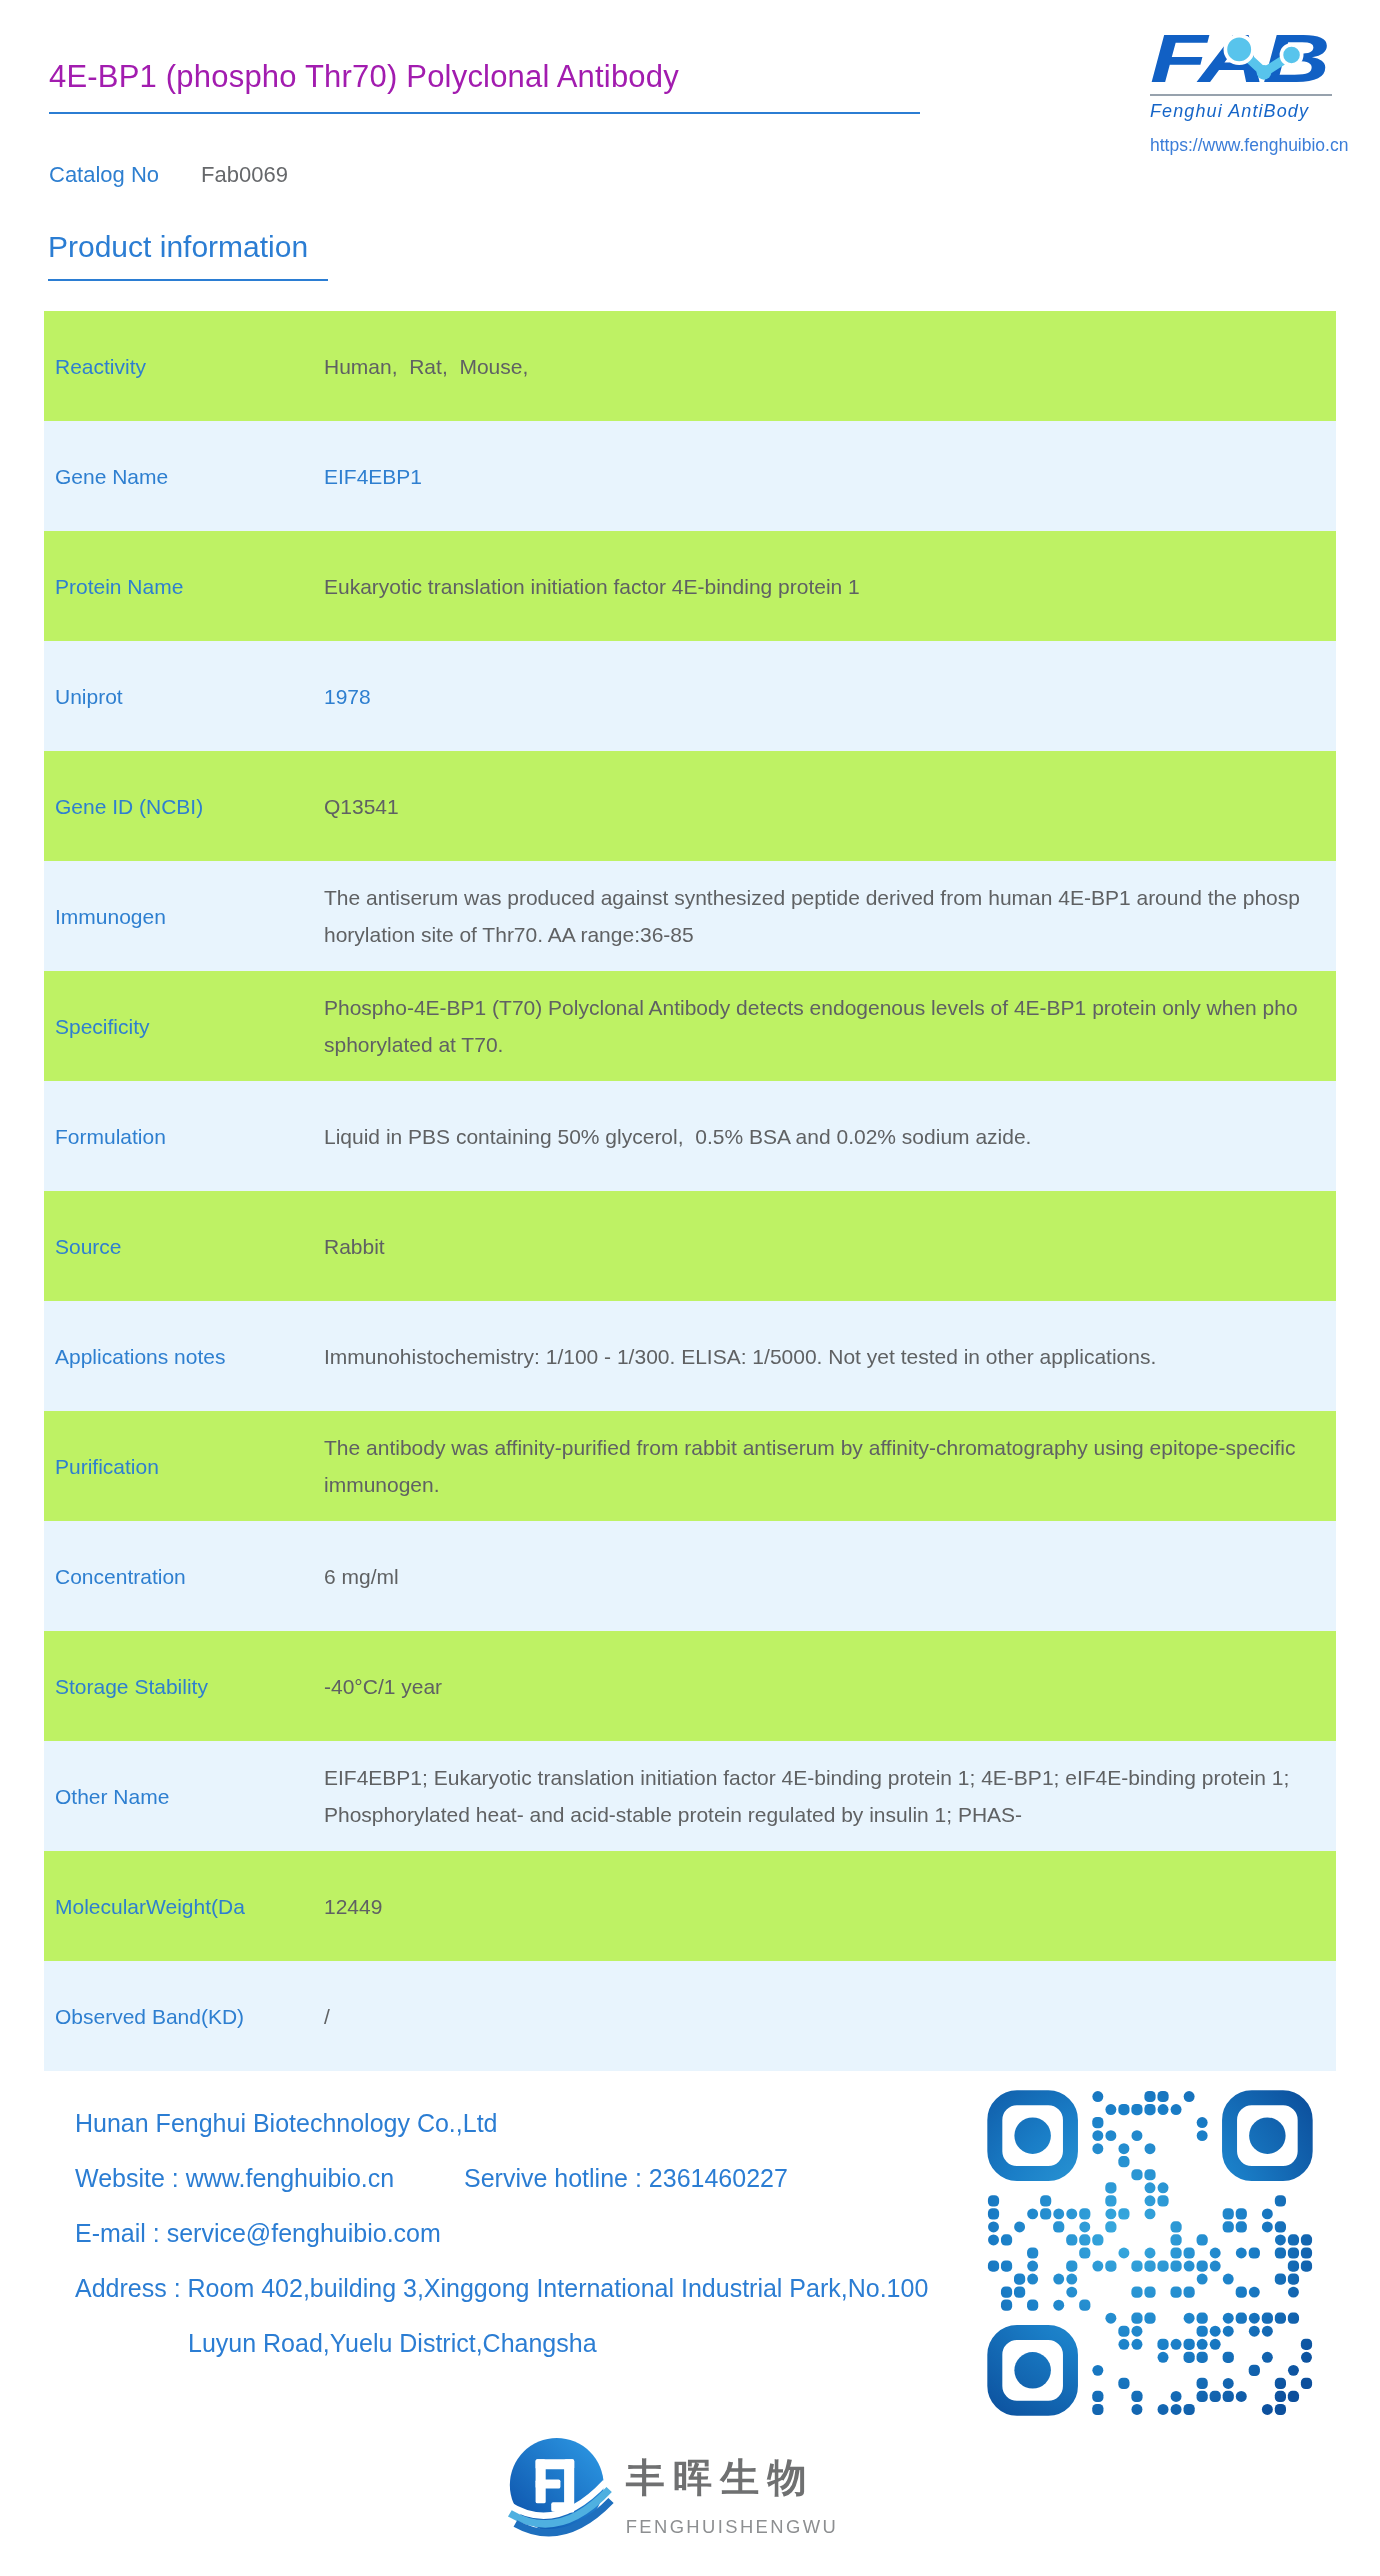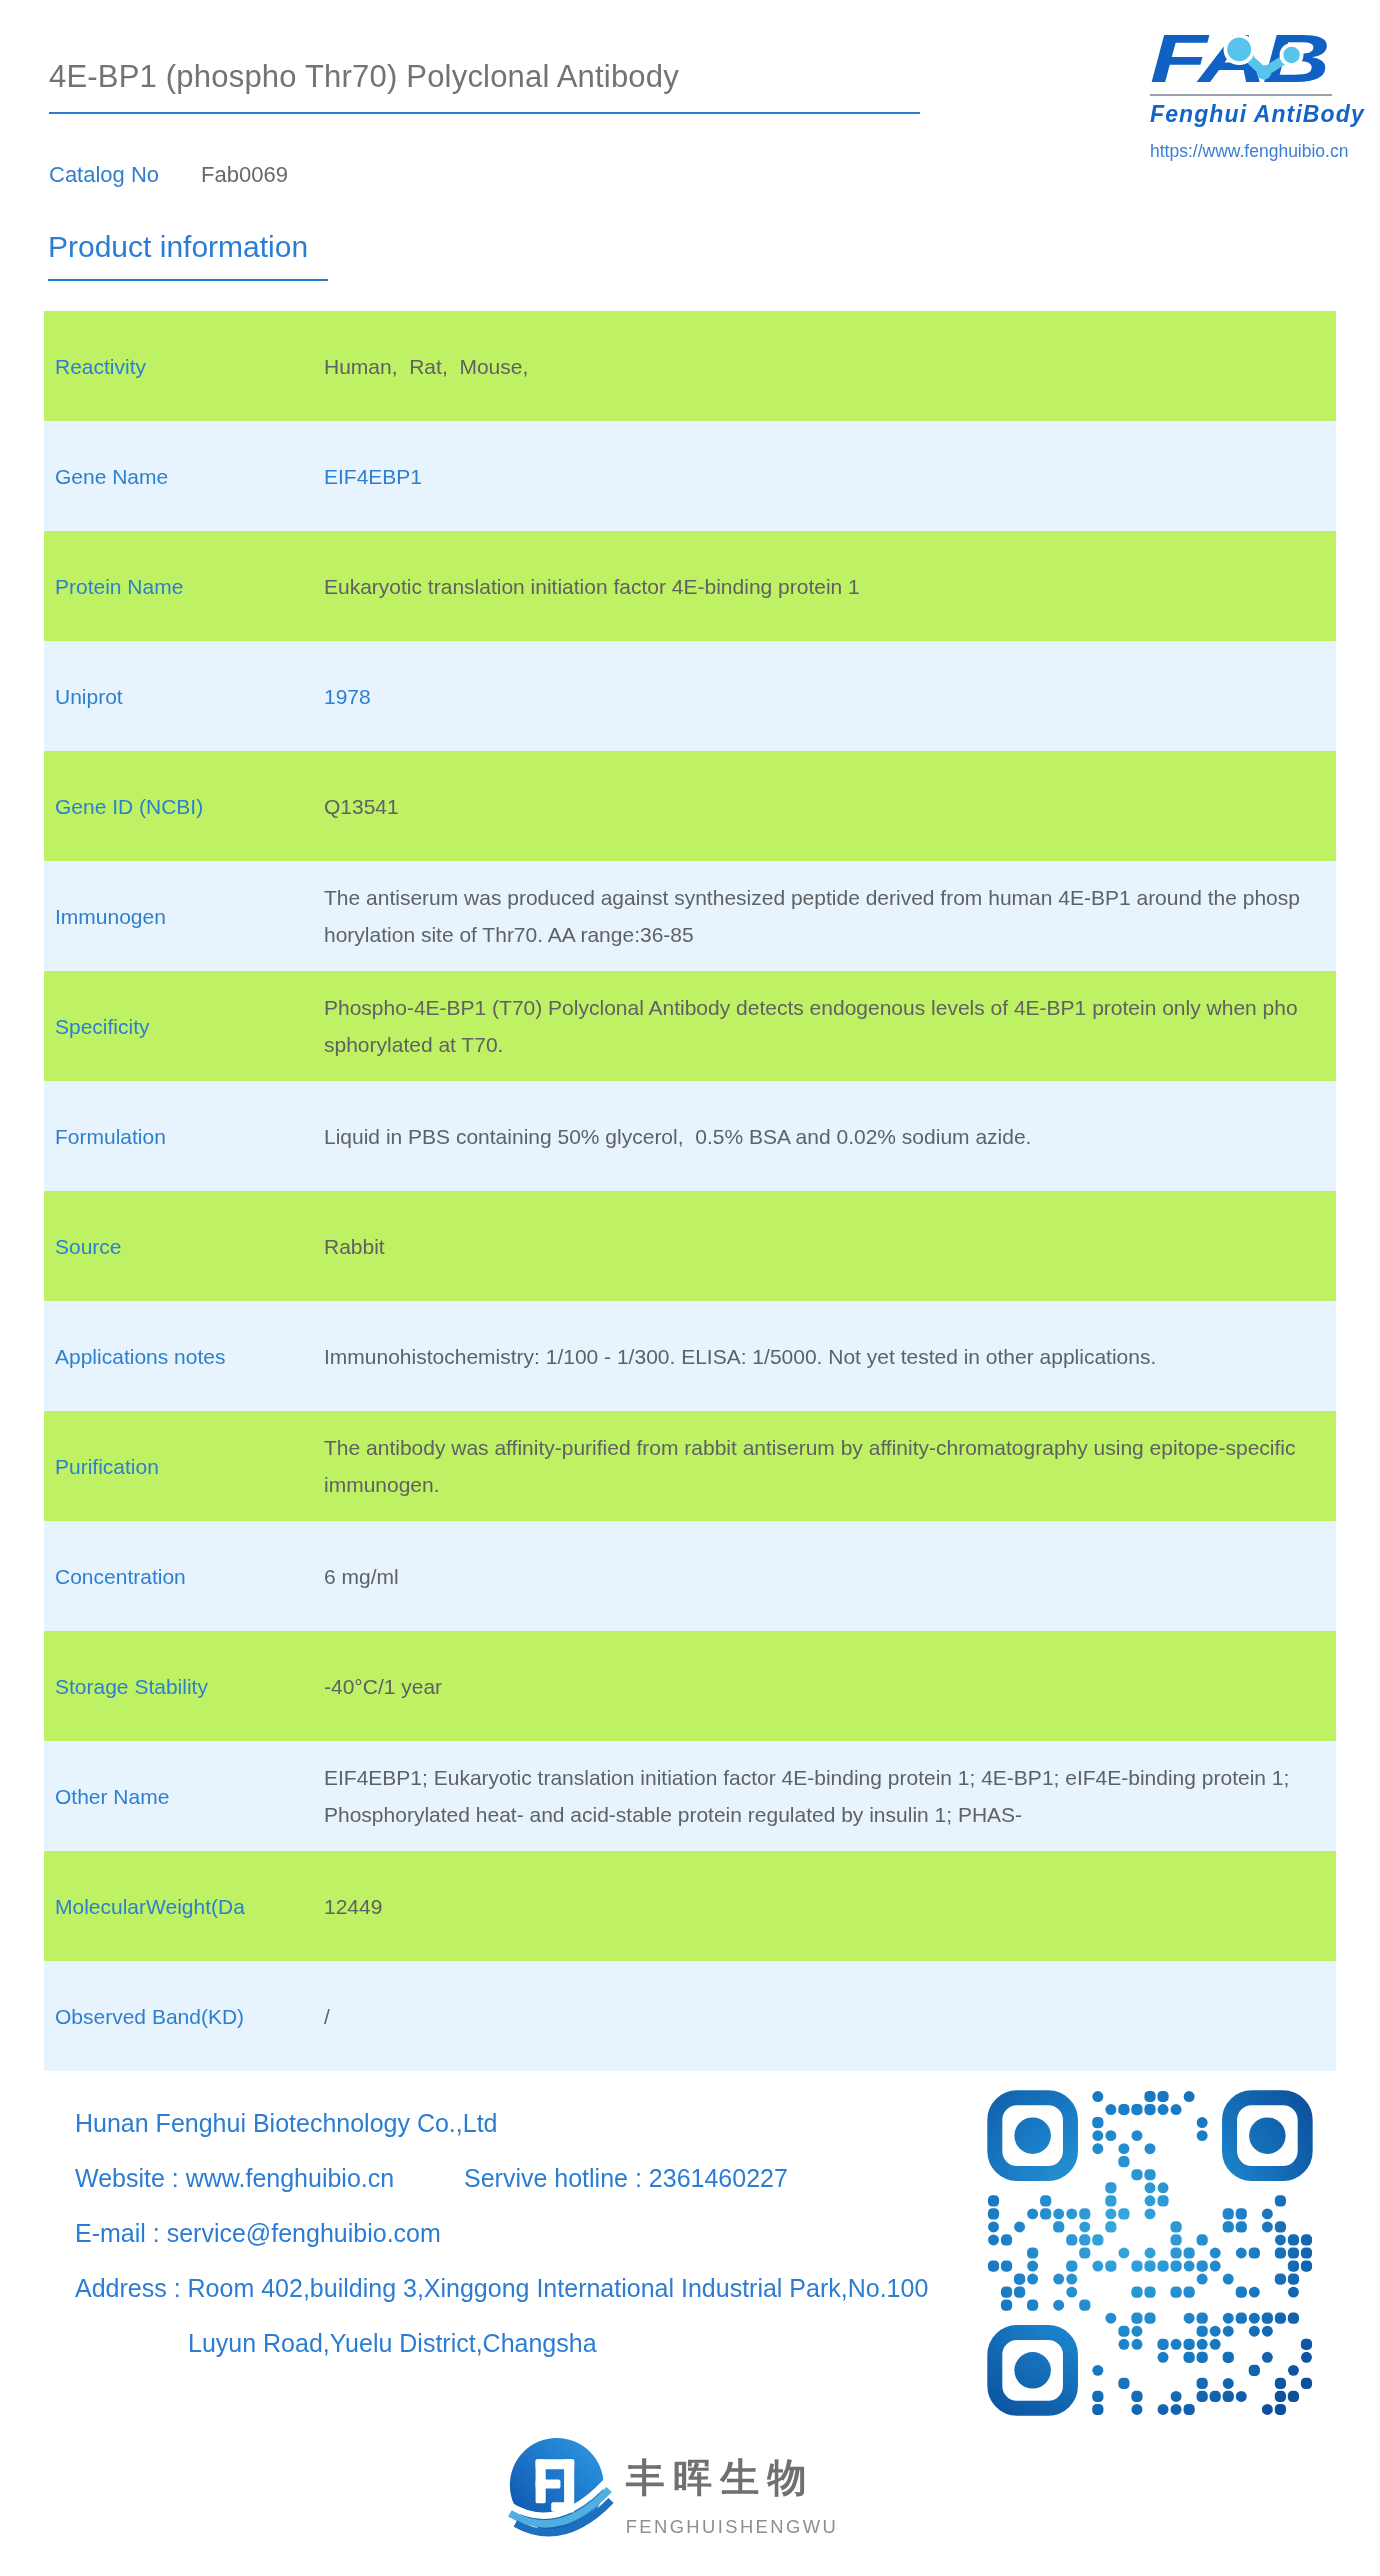--- a/index.html
+++ b/index.html
@@ -2,29 +2,29 @@
 <html style="font-size:14.7px"><head>
 <meta charset="utf-8">
 <style>
   html,body{margin:0;padding:0;background:#ffffff;}
   .page{
     position:relative;width:1380px;height:2576px;background:#ffffff;overflow:hidden;
     font-family:"Liberation Sans","DejaVu Sans",sans-serif;
   }
   
   .doc-title{
-    position:absolute;left:49px;top:59px;font-size:31px;color:#737373;letter-spacing:0.2px;
+    position:absolute;left:49px;top:59px;font-size:31px;color:#a21caf;letter-spacing:0.2px;
   }
   .title-underline{
     position:absolute;left:49px;top:112px;width:871px;height:1.8px;background:#2b7dd3;
   }
   .logo-block{position:absolute;left:1150px;top:31px;width:189px;text-align:left;}
   .logo-divider{width:182px;height:1.8px;background:#97a2ad;margin-top:2.8px;}
   .logo-subtitle{
-    margin-top:5.5px;font-size:23px;font-weight:bold;font-style:italic;color:#1565c8;
+    margin-top:5.5px;font-size:18px;font-weight:normal;font-style:italic;color:#1565c8;
     letter-spacing:1.1px;white-space:nowrap;
   }
   .logo-url{margin-top:13px;font-size:17.5px;color:#3b7dd8;white-space:nowrap;}
   .catalog-row{position:absolute;left:49px;top:162px;font-size:22px;white-space:nowrap;}
   .catalog-label{color:#2e7fd0;}
   .catalog-value{color:#66686b;margin-left:42px;}
   
   .section-title{position:absolute;left:48px;top:230px;font-size:30px;color:#2b7dd3;}
   .section-underline{position:absolute;left:48px;top:279px;width:280px;height:1.8px;background:#2b7dd3;}
   

